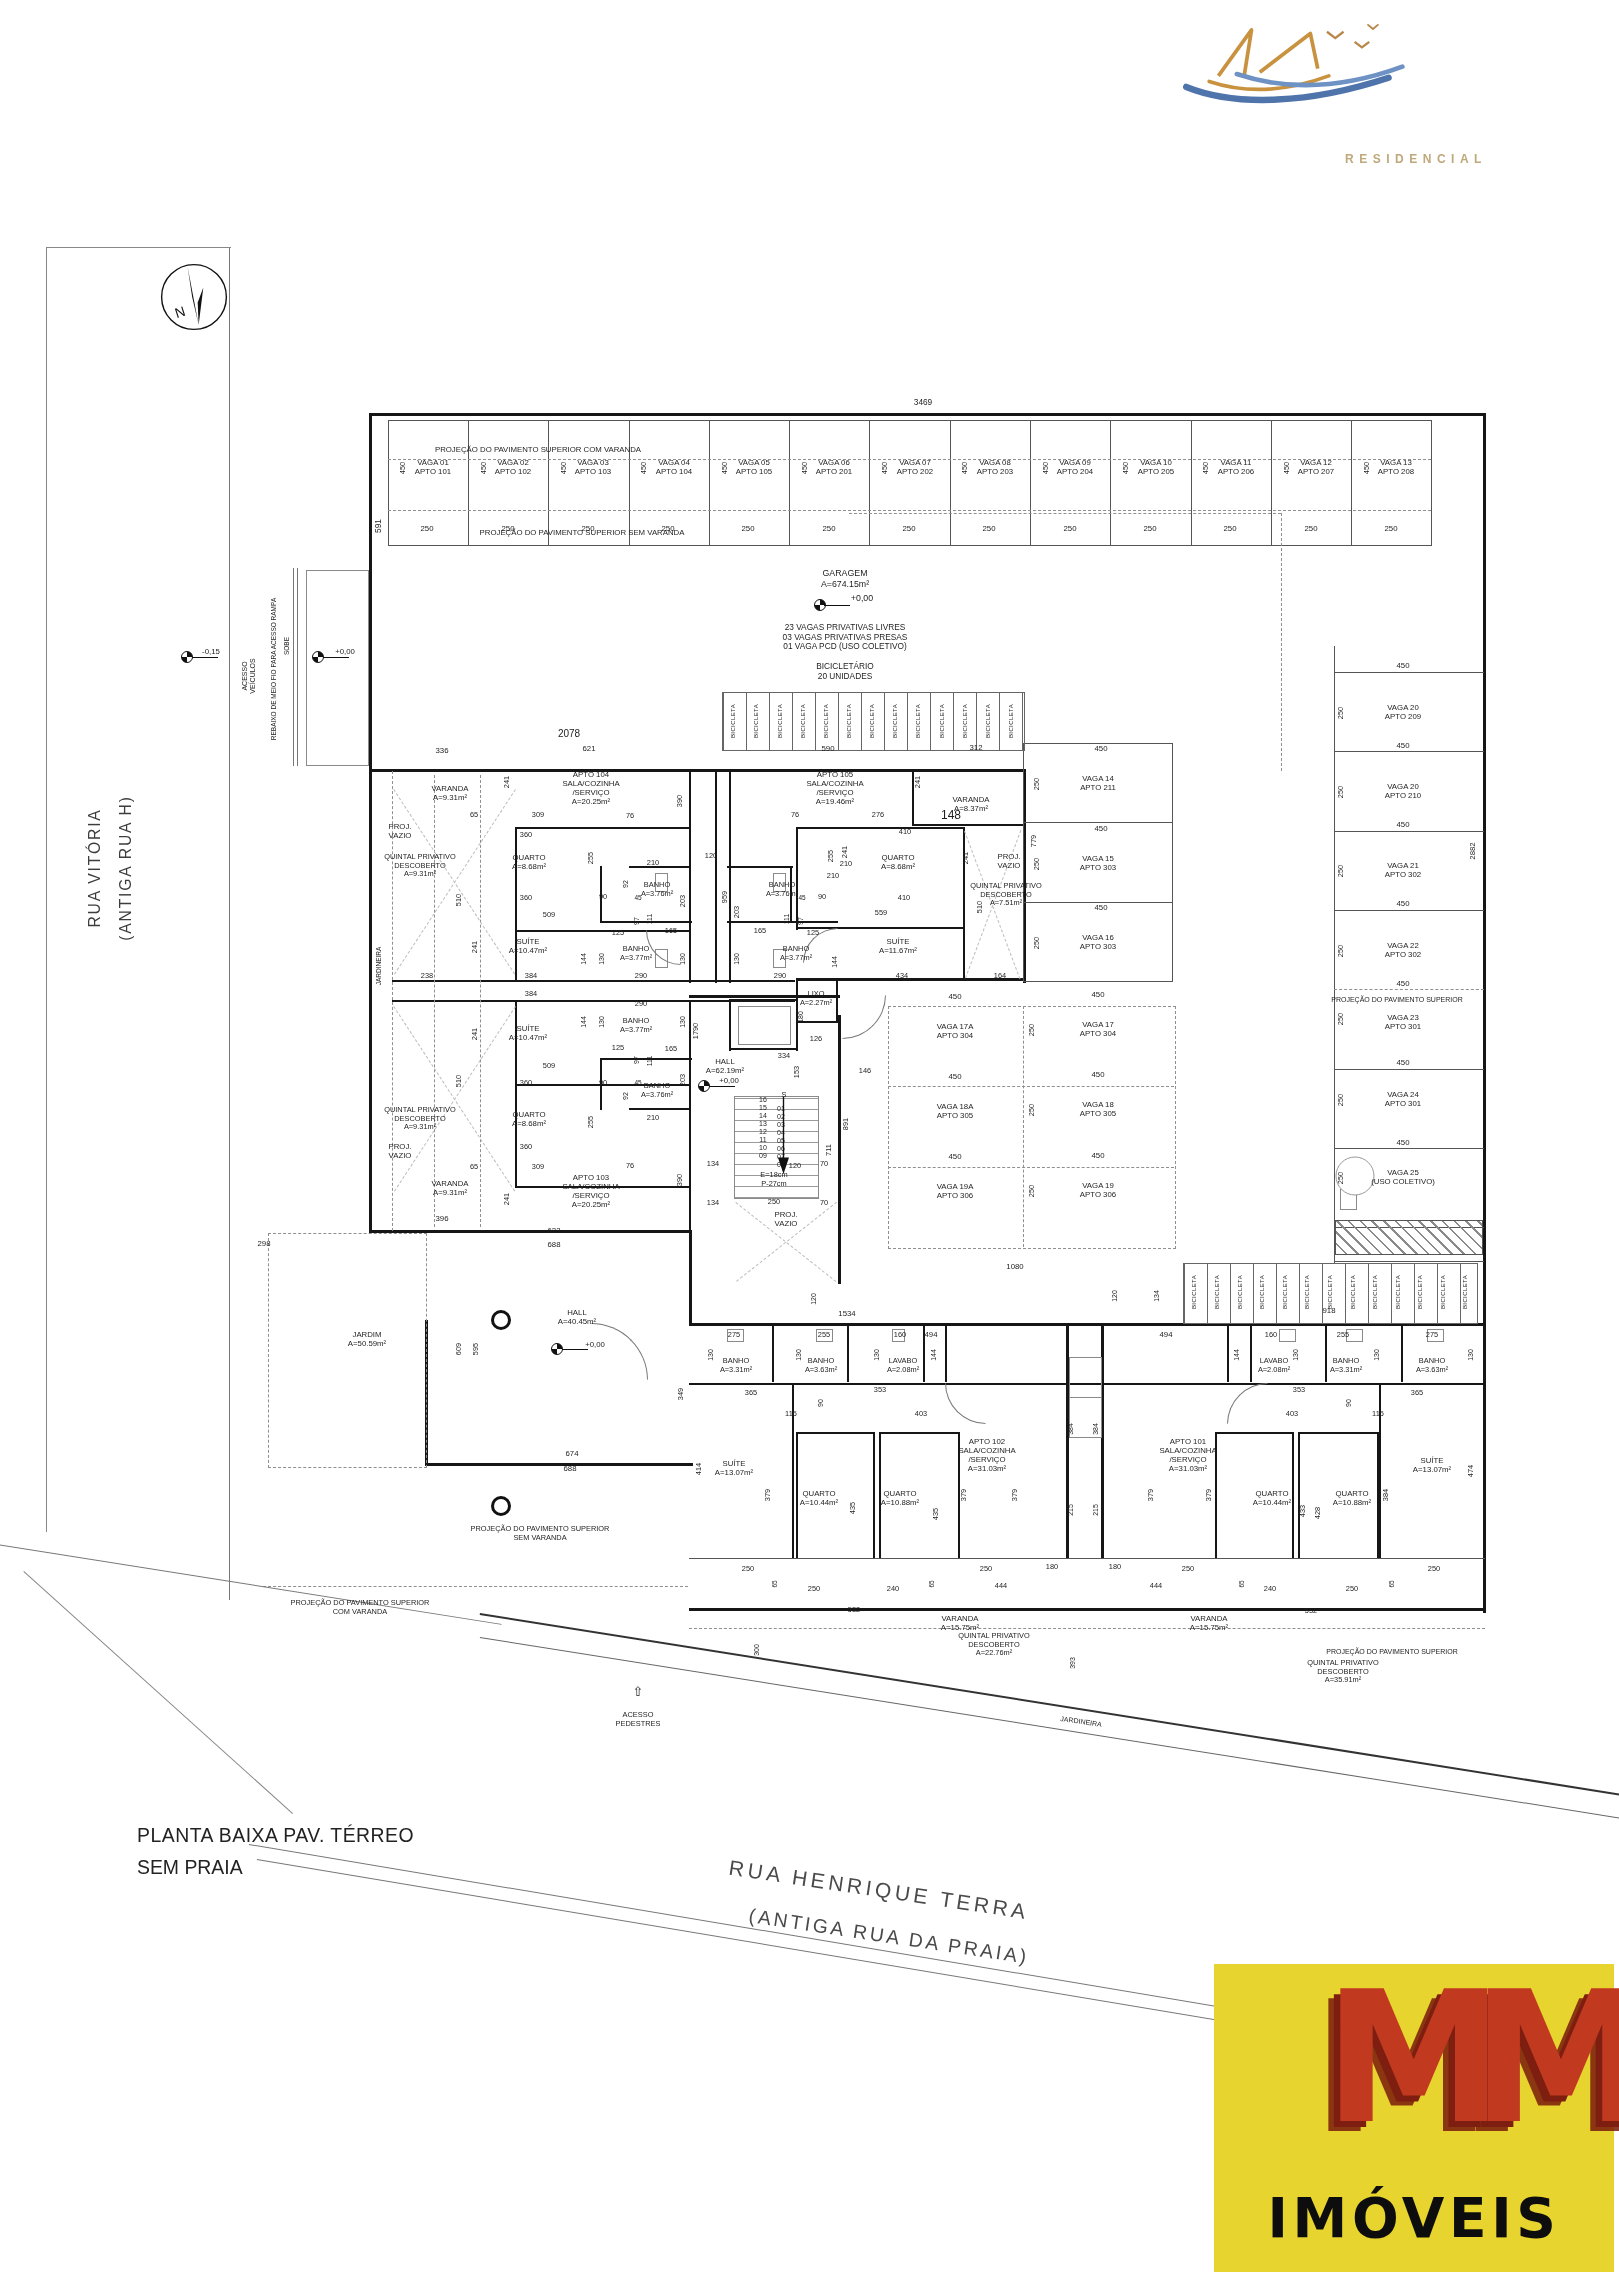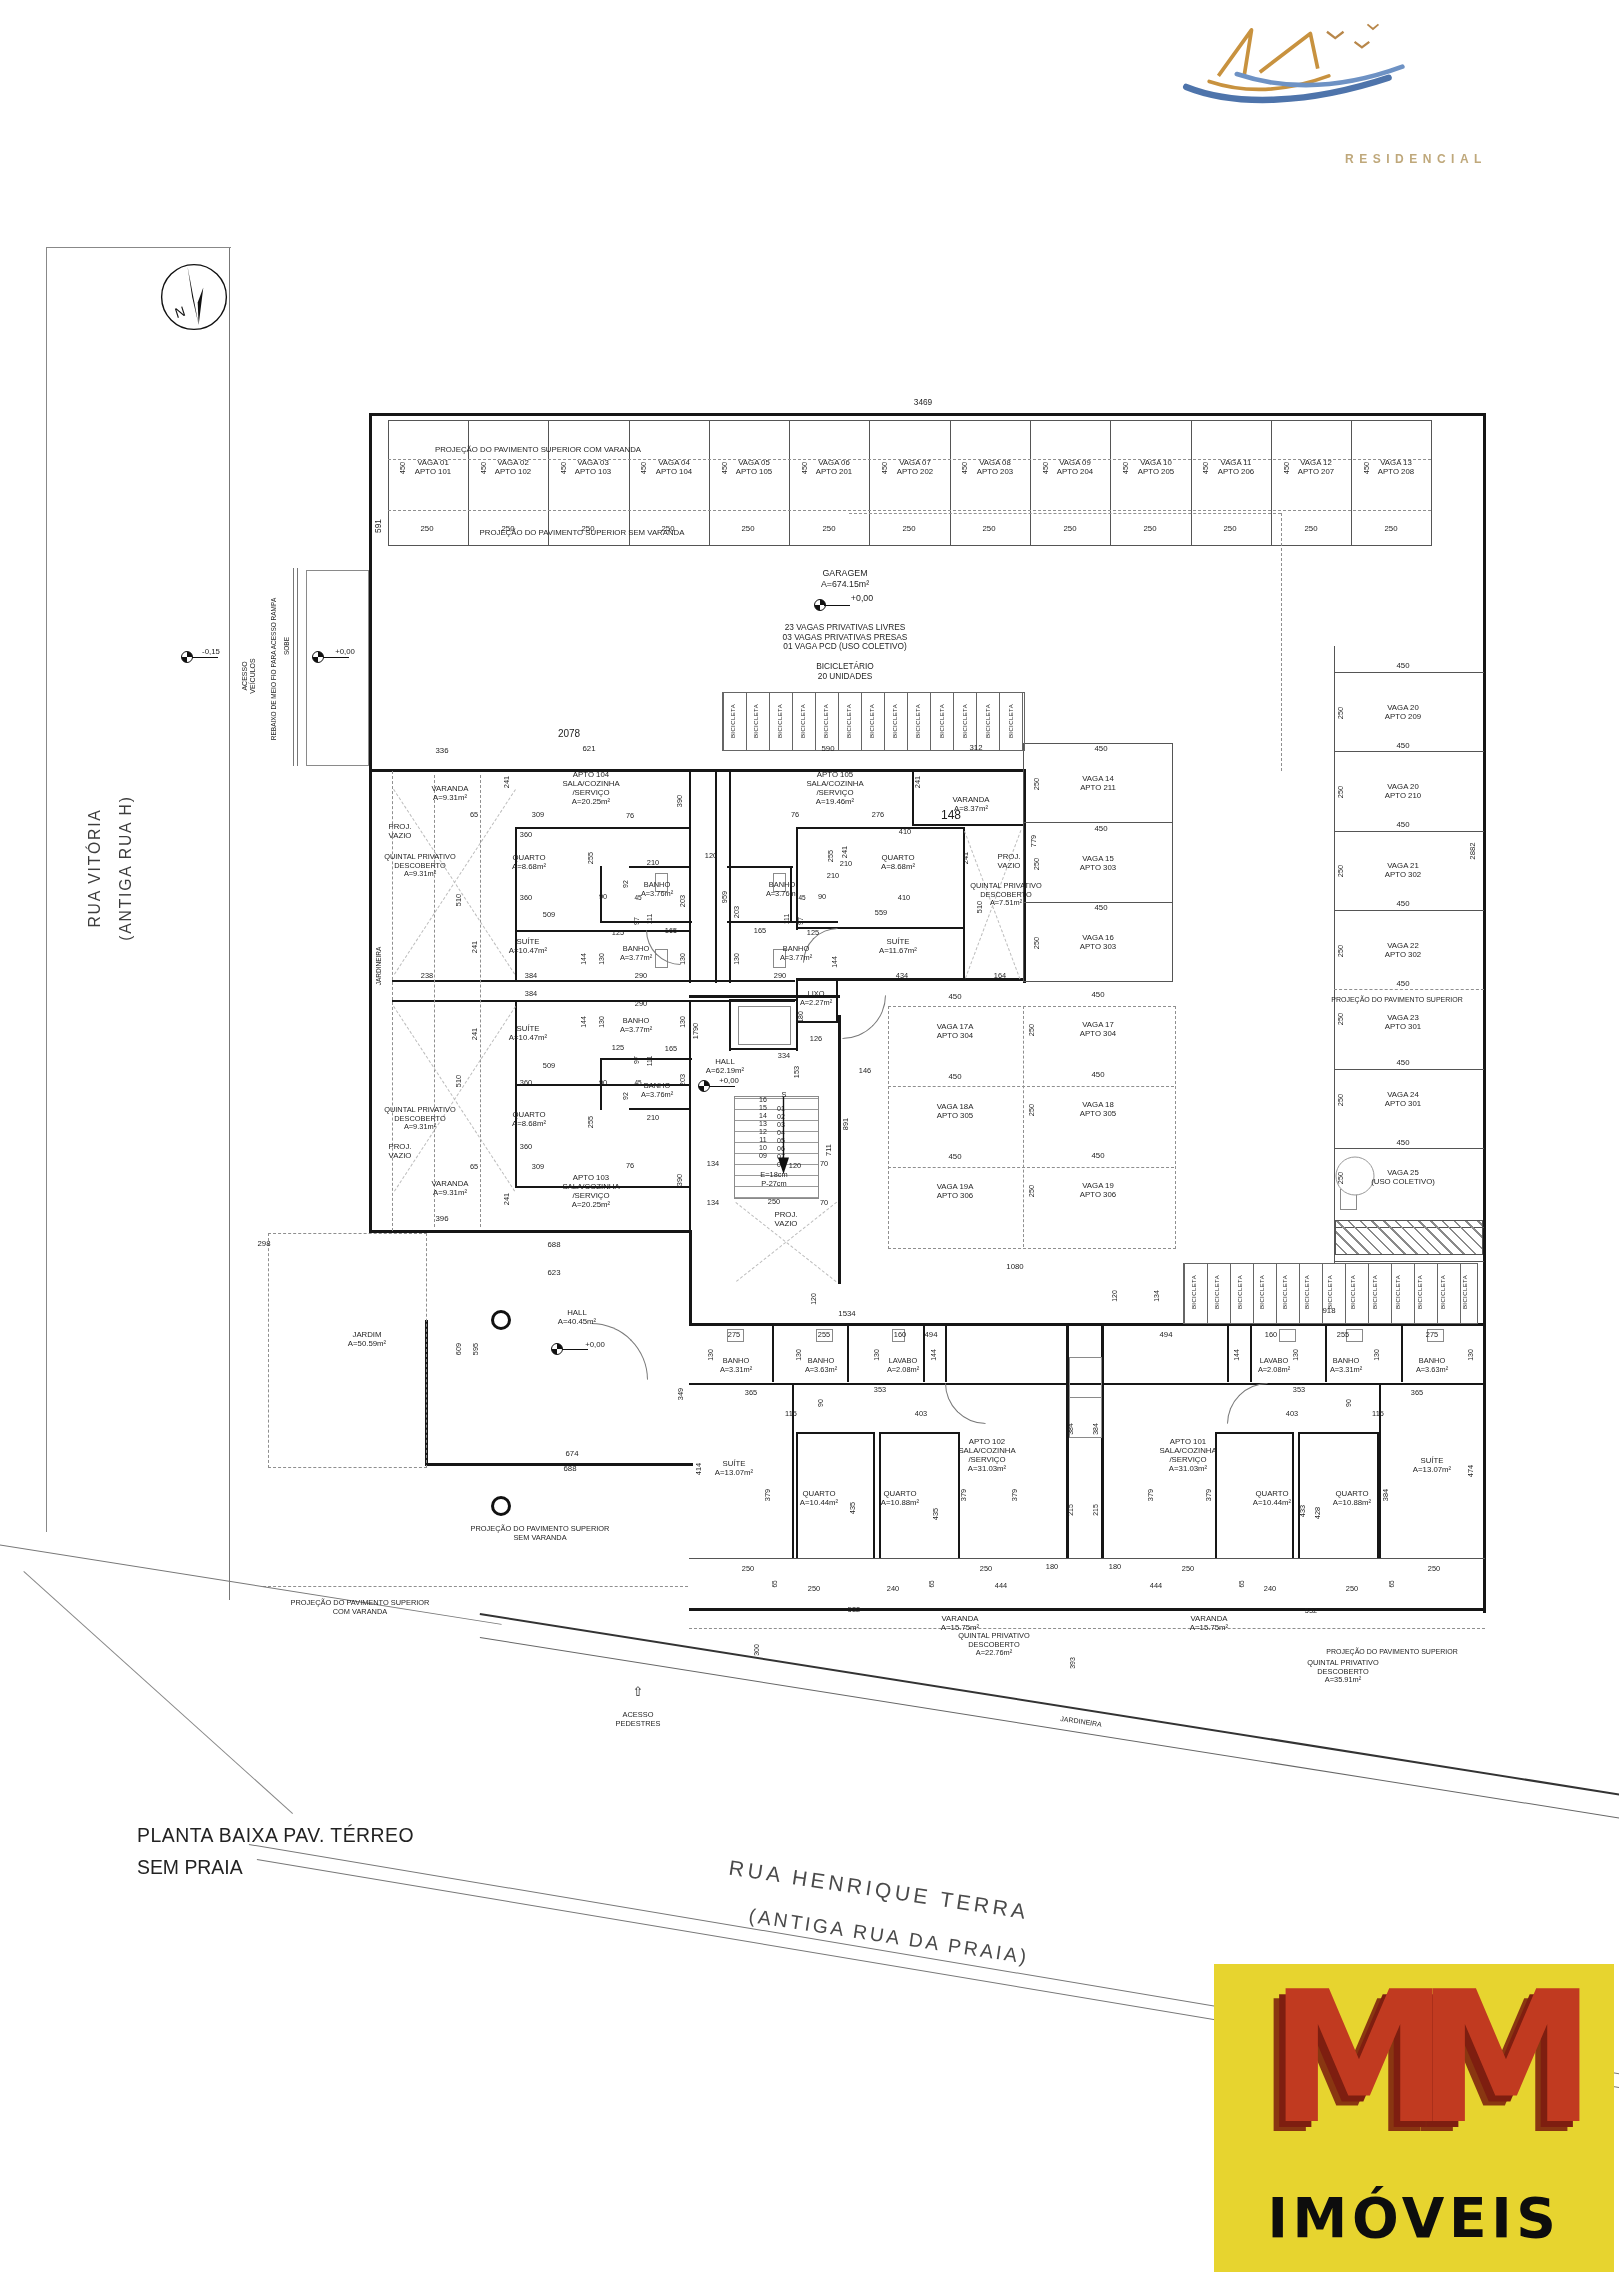--- a/index.html
+++ b/index.html
@@ -31,21 +31,21 @@
   .arc{position:absolute;border:0.9px solid transparent;border-left-color:#777;
        border-bottom-color:#777;border-radius:0 0 0 100%;transform-origin:center}
   
   #pescatore-logo{position:absolute;left:1052px;top:16.6px;width:480px;height:152px}
   #pescatore-name{position:absolute;left:0;top:48px;width:480px;text-align:center;
        font-family:"DejaVu Serif",serif;font-style:italic;font-weight:700;font-size:72px;
        letter-spacing:-2.8px;color:#57503a;line-height:1}
   #pescatore-sub{position:absolute;left:258px;top:135px;width:212px;text-align:center;
        font-size:12px;font-weight:700;letter-spacing:5.5px;color:#bfa87b}
   #mm-logo{position:absolute;left:1214px;top:1964px;width:400px;height:308px;background:#e7d42f}
-  #mm-monogram{position:absolute;left:0;top:-11px;width:404px;text-align:center;
+  #mm-monogram{position:absolute;left:0;top:-11px;width:404px;text-align:right;
        font-family:"DejaVu Sans",sans-serif;font-weight:700;font-size:181px;letter-spacing:-33px;
        color:#c13a20;text-shadow:-6.5px 5.5px 0 #7e1e10,-12px 10px 0 rgba(120,26,12,.85)}
   #mm-word{position:absolute;left:0;top:222px;width:400px;text-align:center;
        font-family:"DejaVu Sans",sans-serif;font-weight:700;font-size:55px;letter-spacing:4.6px;color:#0d0d0d}
   #title-block{position:absolute;left:137px;top:1824px}
   #title-block .t1{font-size:19.4px;color:#222;letter-spacing:0.5px}
   #title-block .t2{font-size:19.4px;color:#222;margin-top:9.2px}
   #compass{position:absolute;left:157px;top:260px}
   #stair-arrow{position:absolute;left:777px;top:1095px}
 </style>
@@ -447,21 +447,21 @@
       <span class="lbl" style="left: 591px; top: 1192px; font-size: 7.8px;">APTO 103
 SALA/COZINHA
 /SERVIÇO
 A=20.25m²</span>
       <span class="lbl" style="left: 420px; top: 1119px; font-size: 7.4px;">QUINTAL PRIVATIVO
 DESCOBERTO
 A=9.31m²</span>
       <span class="lbl" style="left: 400px; top: 1152px; font-size: 7.8px;">PROJ.
 VAZIO</span>
       <span class="lbl" style="left: 442px; top: 1219px; font-size: 7.8px;">396</span>
-      <span class="lbl" style="left: 554px; top: 1231px; font-size: 7.8px; margin-top: 42px;">623</span>
+      <span class="lbl" style="left: 554px; top: 1231px; font-size: 7.8px;">623</span>
       <span class="lbl" style="left: 554px; top: 1245px; font-size: 7.8px;">688</span>
       <span class="lbl" style="left: 835px; top: 789px; font-size: 7.8px;">APTO 105
 SALA/COZINHA
 /SERVIÇO
 A=19.46m²</span>
       <span class="lbl" style="left: 918px; top: 782px; font-size: 7.4px; transform: translate(-50%, -50%) rotate(-90deg);">241</span>
       <span class="lbl" style="left: 971px; top: 805px; font-size: 7.8px;">VARANDA
 A=8.37m²</span>
       <span class="lbl" style="left: 878px; top: 815px; font-size: 7.4px;">276</span>
       <span class="lbl" style="left: 951px; top: 816px; font-size: 12px;">148</span>

